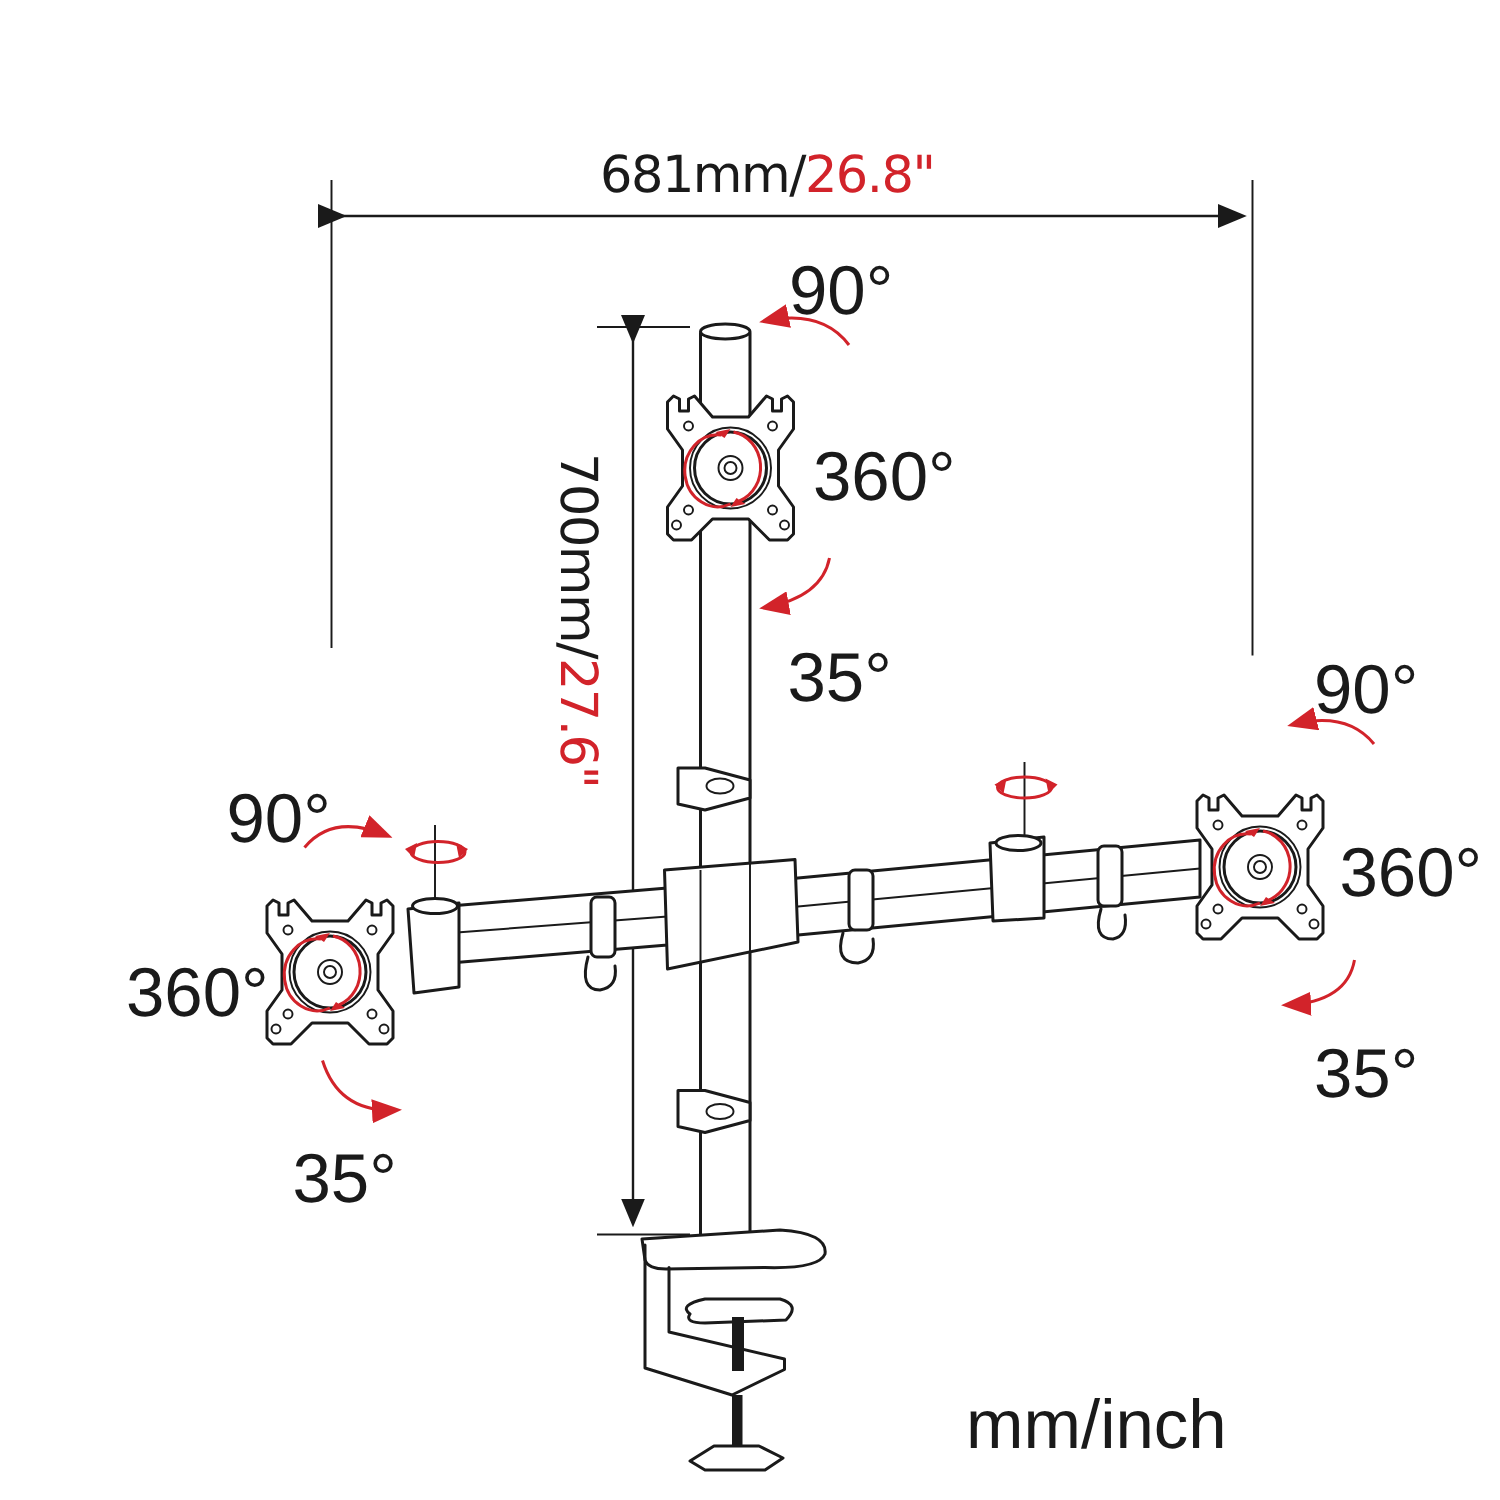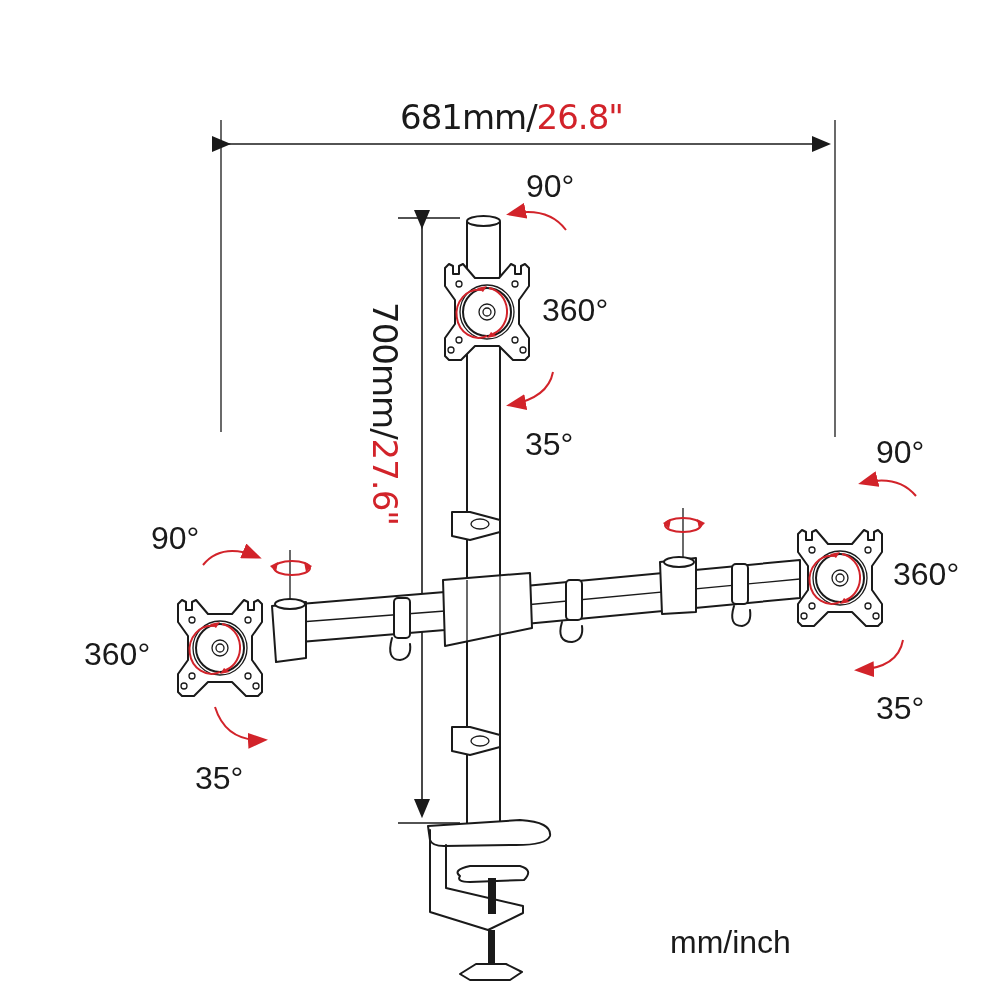--- a/index.html
+++ b/index.html
@@ -3,21 +3,21 @@
   <meta charset="utf-8">
   <style>
     html, body { margin: 0; padding: 0; background: #ffffff; }
     body { width: 1000px; height: 1000px; position: relative; overflow: hidden; font-family: "Liberation Sans", "DejaVu Sans", sans-serif; }
     svg { position: absolute; left: 0; top: 0; }
     .ln { stroke: #1a1a1a; stroke-width: 2; fill: none; stroke-linejoin: round; stroke-linecap: round; }
     .thin { stroke: #1a1a1a; stroke-width: 1.3; fill: none; }
     .fillw { fill: #ffffff; }
     .red { stroke: #d2232a; stroke-width: 2; fill: none; }
     .redf { fill: #d2232a; }
-    .lbl { position: absolute; font-size: 32px; color: #1a1a1a; white-space: nowrap; line-height: 1; font-family: "Liberation Sans", "DejaVu Sans", sans-serif; }
+    .lbl { position: absolute; font-size: 46px; color: #1a1a1a; white-space: nowrap; line-height: 1; font-family: "Liberation Sans", "DejaVu Sans", sans-serif; }
     .dim { position: absolute; font-size: 34px; white-space: nowrap; line-height: 1; color: #1a1a1a; font-family: "DejaVu Sans", "Liberation Sans", sans-serif; letter-spacing: -1px; }
     .dim .r { color: #d2232a; }
     .vert { transform-origin: 0 0; transform: rotate(90deg); }
   </style>
 </head>
 <body>
 
 <svg width="1000" height="1000" viewBox="0 0 1000 1000">
   <defs>
     <marker id="ah" markerWidth="12" markerHeight="10" refX="10" refY="5" orient="auto">
@@ -152,13 +152,13 @@
 <div class="lbl" style="left:525px; top:428px;">35°</div>
 
 <div class="lbl" style="left:151px; top:522px;">90°</div>
 <div class="lbl" style="left:84px; top:638px;">360°</div>
 <div class="lbl" style="left:195px; top:762px;">35°</div>
 
 <div class="lbl" style="left:876px; top:436px;">90°</div>
 <div class="lbl" style="left:893px; top:558px;">360°</div>
 <div class="lbl" style="left:876px; top:692px;">35°</div>
 
-<div class="lbl" style="left:670px; top:926px;">mm/inch</div>
+<div class="lbl" style="left:644px; top:926px;">mm/inch</div>
 
 </body></html>

